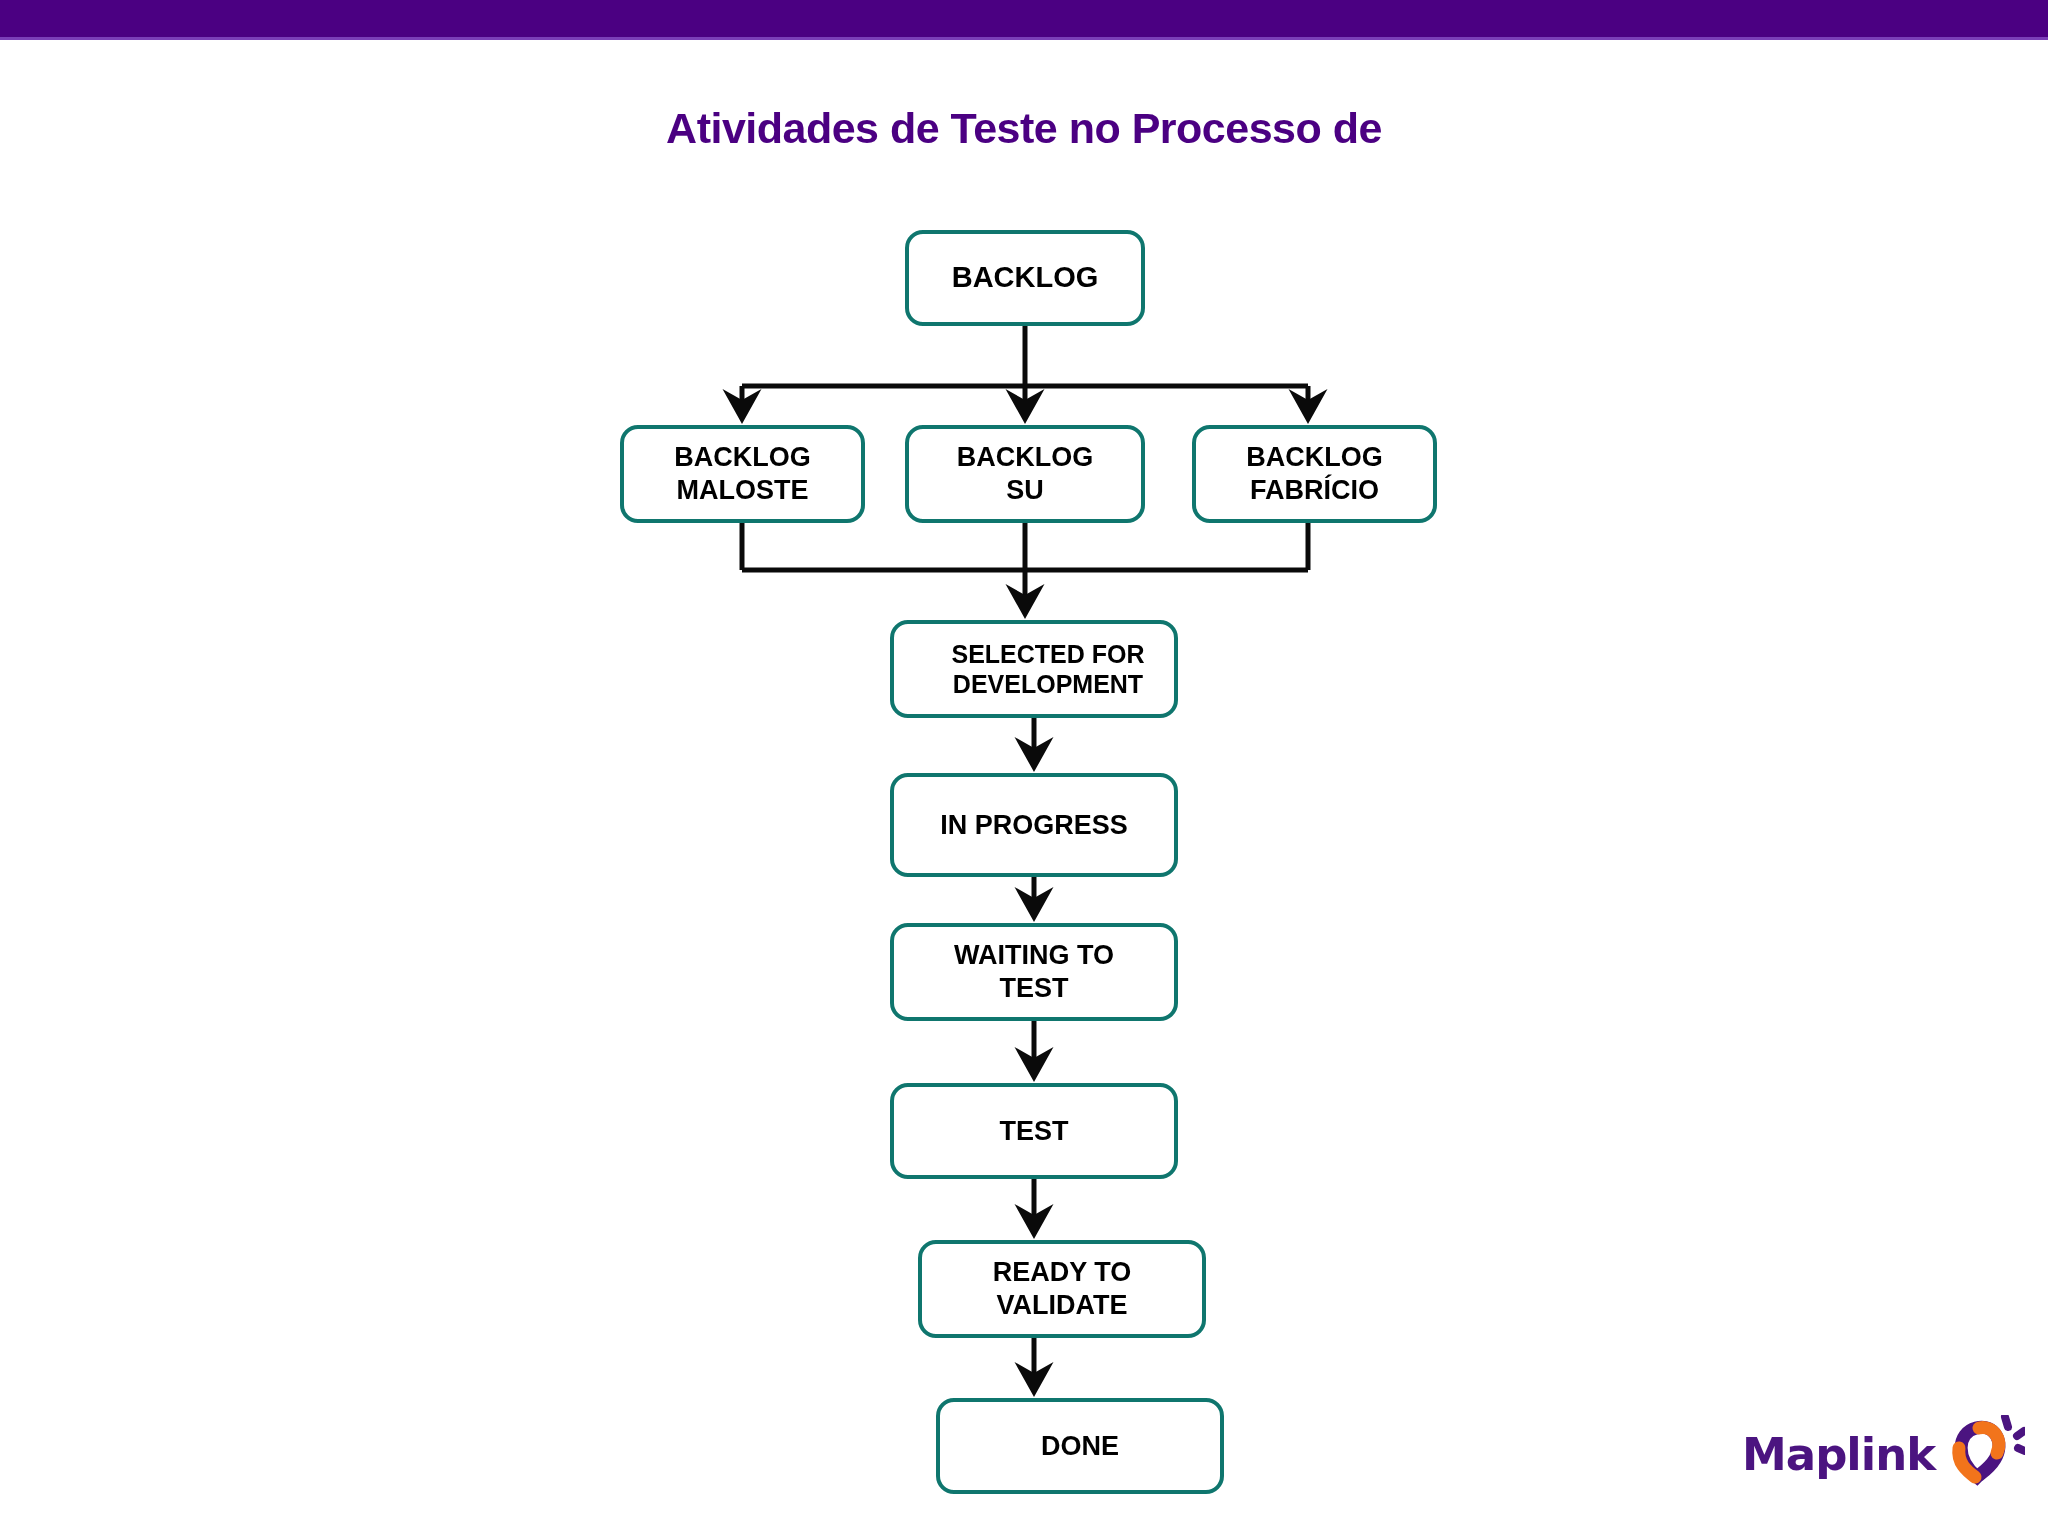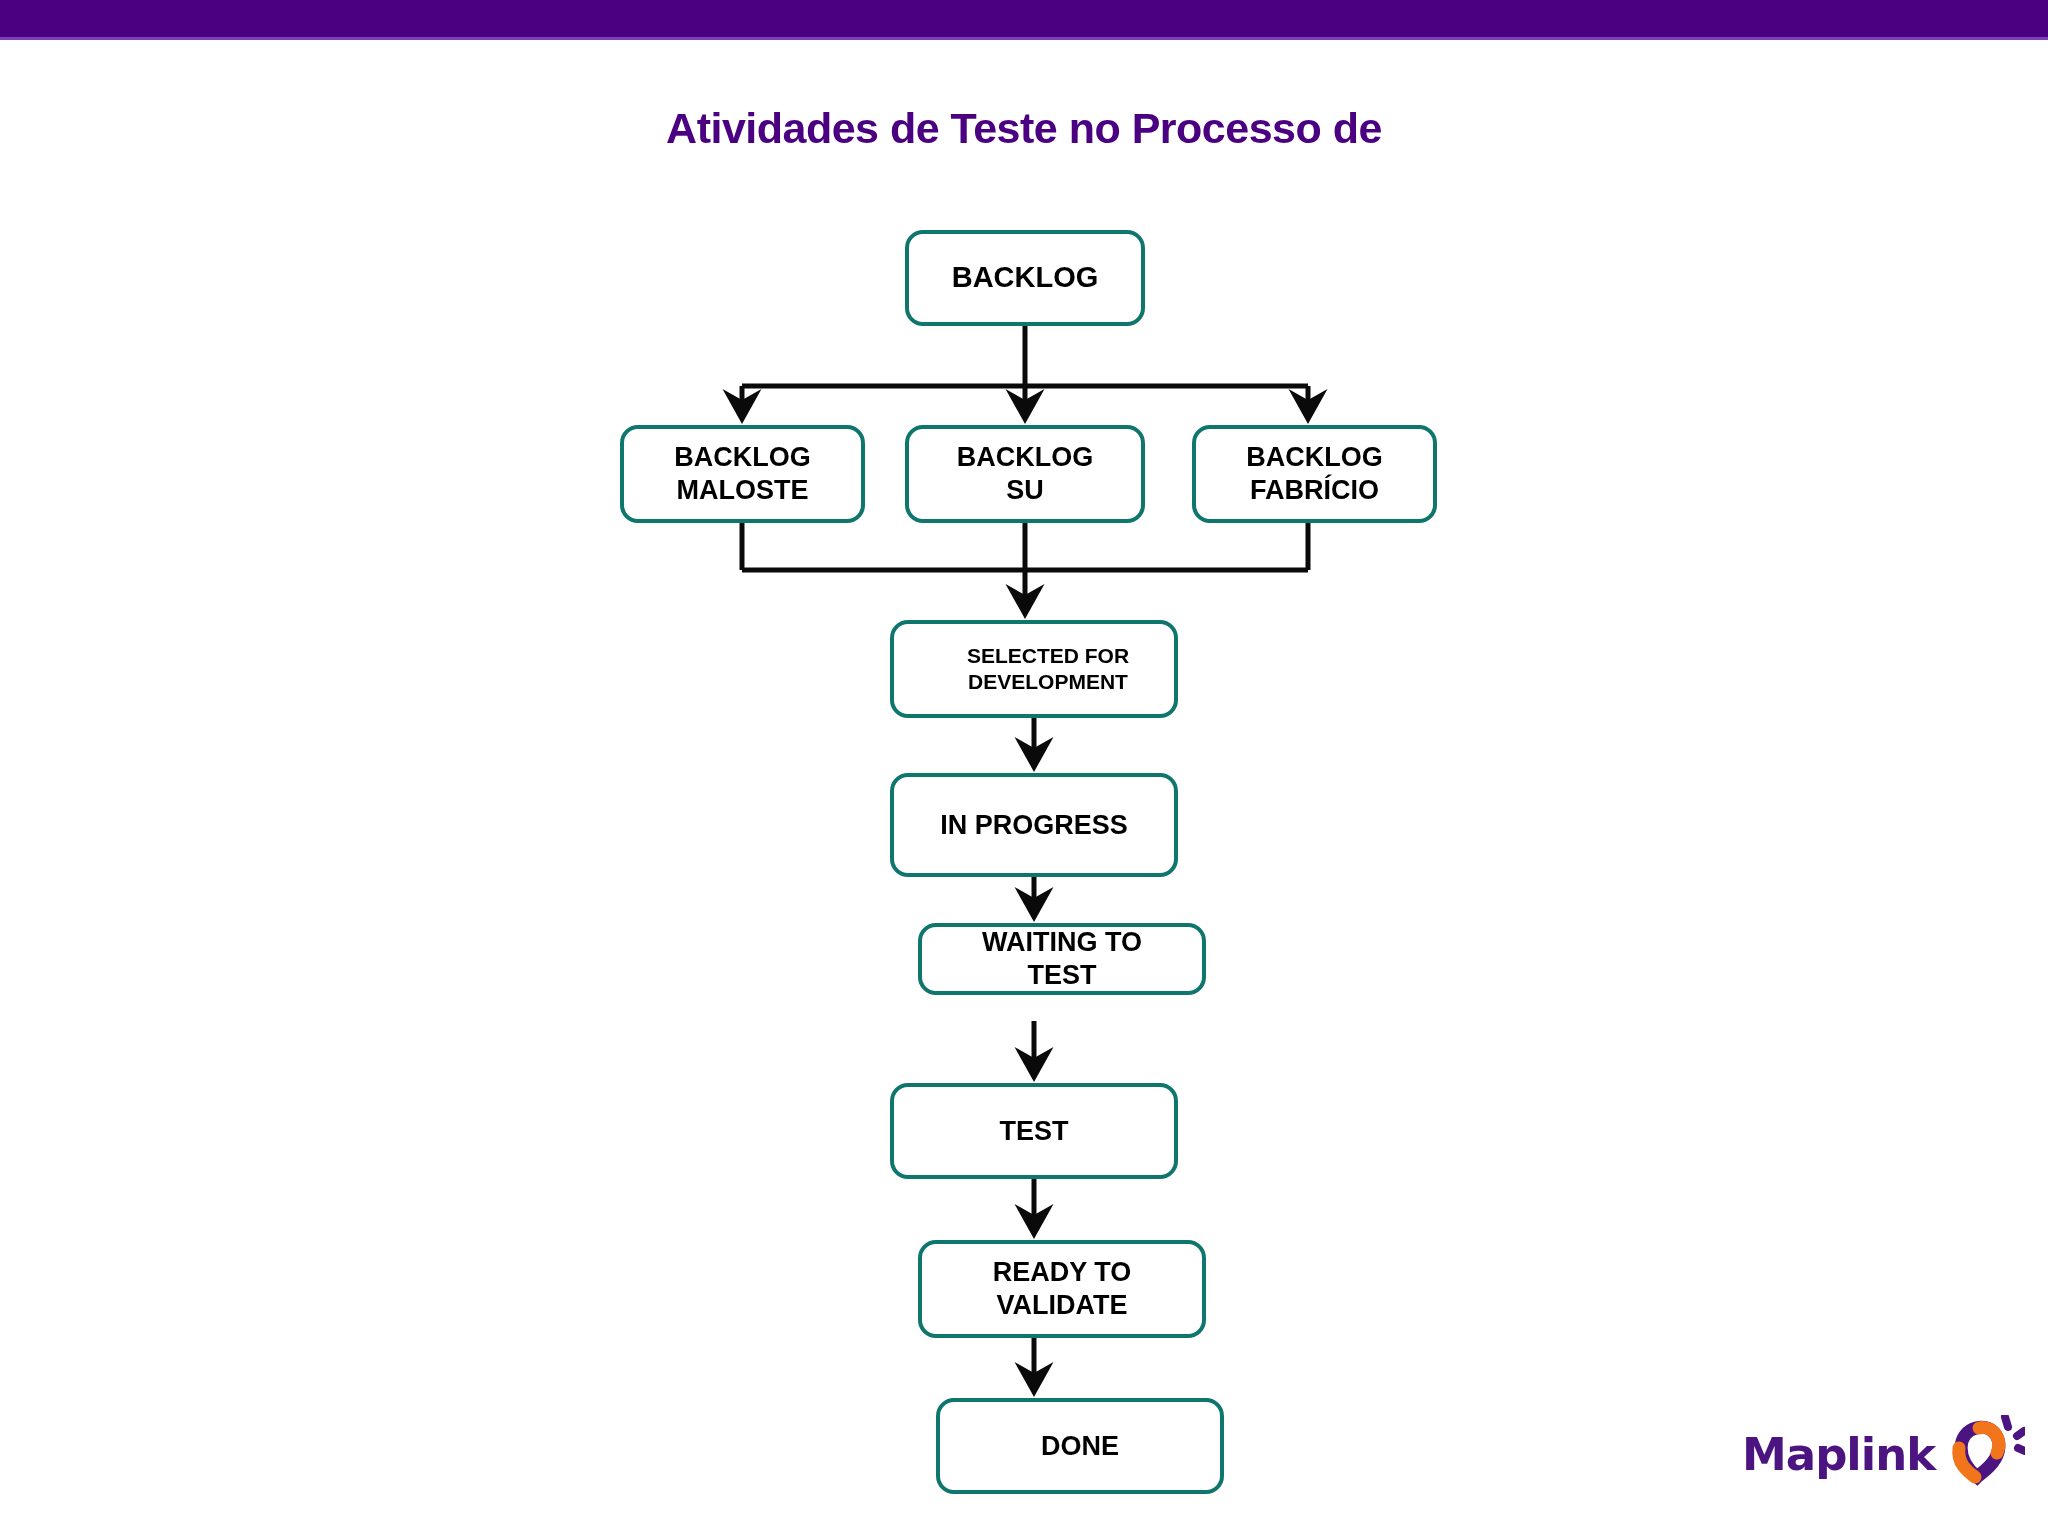--- a/index.html
+++ b/index.html
@@ -73,32 +73,32 @@
     display: flex;
     align-items: center;
     justify-content: center;
     text-align: center;
     color: #000000;
     font-family: "Liberation Sans", sans-serif;
     font-weight: bold;
     line-height: 1.22;
     white-space: pre-line;
   }
-  .node.small { font-size: 21px; padding-left: 28px; }
+  .node.small { font-size: 25px; padding-left: 28px; }
   .node.med   { font-size: 27px; }
   .node.lg    { font-size: 29px; }
 
   
   #node-backlog            { left:905px;  top:230px;  width:240px; height:96px;  }
   #node-backlog-maloste    { left:620px;  top:425px;  width:245px; height:98px;  }
   #node-backlog-su         { left:905px;  top:425px;  width:240px; height:98px;  }
   #node-backlog-fabricio   { left:1192px; top:425px;  width:245px; height:98px;  }
   #node-selected-for-dev   { left:890px;  top:620px;  width:288px; height:98px;  }
   #node-in-progress        { left:890px;  top:773px;  width:288px; height:104px;  }
-  #node-waiting-to-test    { left:918px;  top:923px;  width:288px; height:72px;  }
+  #node-waiting-to-test    { left:890px;  top:923px;  width:288px; height:98px;  }
   #node-test               { left:890px;  top:1083px; width:288px; height:96px;  }
   #node-ready-to-validate  { left:890px;  top:1240px; width:288px; height:98px;margin-left:28px;  }
   #node-done               { left:936px;  top:1398px; width:288px; height:96px;  }
 
   
   #maplink-logo {
     position: absolute;
     left: 1742px;
     top: 1408px;
     width: 270px;

